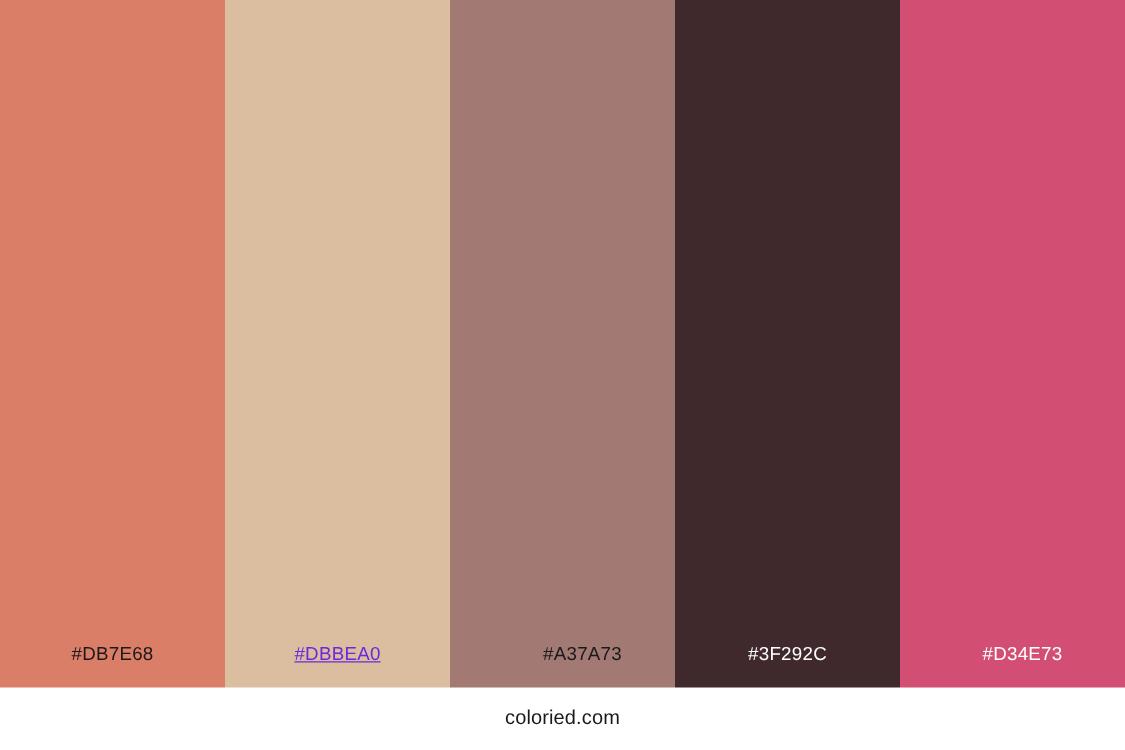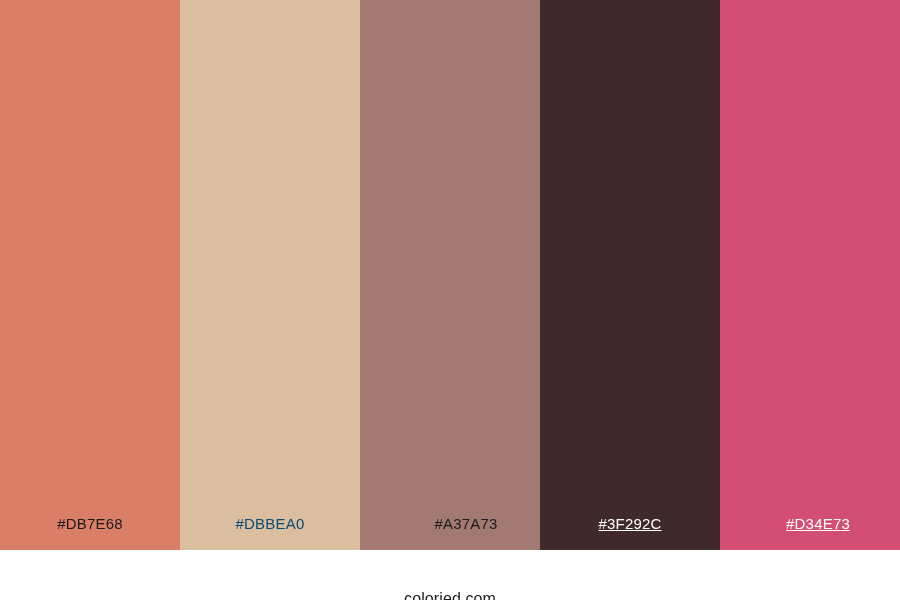--- a/index.html
+++ b/index.html
@@ -13,21 +13,20 @@
     background: #ffffff;
     font-family: "Liberation Sans", sans-serif;
     overflow: hidden;
   }
   .palette-page {
     width: 900px;
     height: 600px;
     display: flex;
     flex-direction: column;
     background: #ffffff;
-    gap: 24px;
   }
   .swatch-strip {
     width: 900px;
     height: 550px;
     display: flex;
     flex-direction: row;
     flex: 0 0 550px;
   }
   .swatch {
     flex: 1 1 180px;
@@ -46,21 +45,20 @@
     font-family: "Liberation Sans", sans-serif;
     font-size: 15px;
     font-weight: 400;
     letter-spacing: 0.2px;
     line-height: 1;
     padding-bottom: 19px;
     user-select: text;
   }
   .swatch.light-text .swatch-label {
     color: #ffffff;
-    text-decoration: underline;
   }
   .swatch.dark-text .swatch-label {
     color: #1a1a1a;
   }
   .footer {
     width: 900px;
     height: 50px;
     flex: 0 0 50px;
     background: #ffffff;
     display: flex;
@@ -81,21 +79,21 @@
 
 <div class="palette-page">
 
   <div class="swatch-strip">
 
     <div class="swatch dark-text" style="background-color: rgb(219, 126, 104);">
       <span class="swatch-label" style="color: rgb(26, 26, 26);">#DB7E68</span>
     </div>
 
     <div class="swatch dark-text" style="background-color: rgb(219, 190, 160);">
-      <span class="swatch-label" style="color: #0c4a6e;">#DBBEA0</span>
+      <span class="swatch-label" style="color: #6d28d9; text-decoration: underline;">#DBBEA0</span>
     </div>
 
     <div class="swatch dark-text" style="background-color: rgb(163, 122, 115);">
       <span class="swatch-label" style="color: rgb(26, 26, 26); padding-left: 32px;">#A37A73</span>
     </div>
 
     <div class="swatch light-text" style="background-color: rgb(63, 41, 44);">
       <span class="swatch-label" style="color: rgb(255, 255, 255);">#3F292C</span>
     </div>
 

